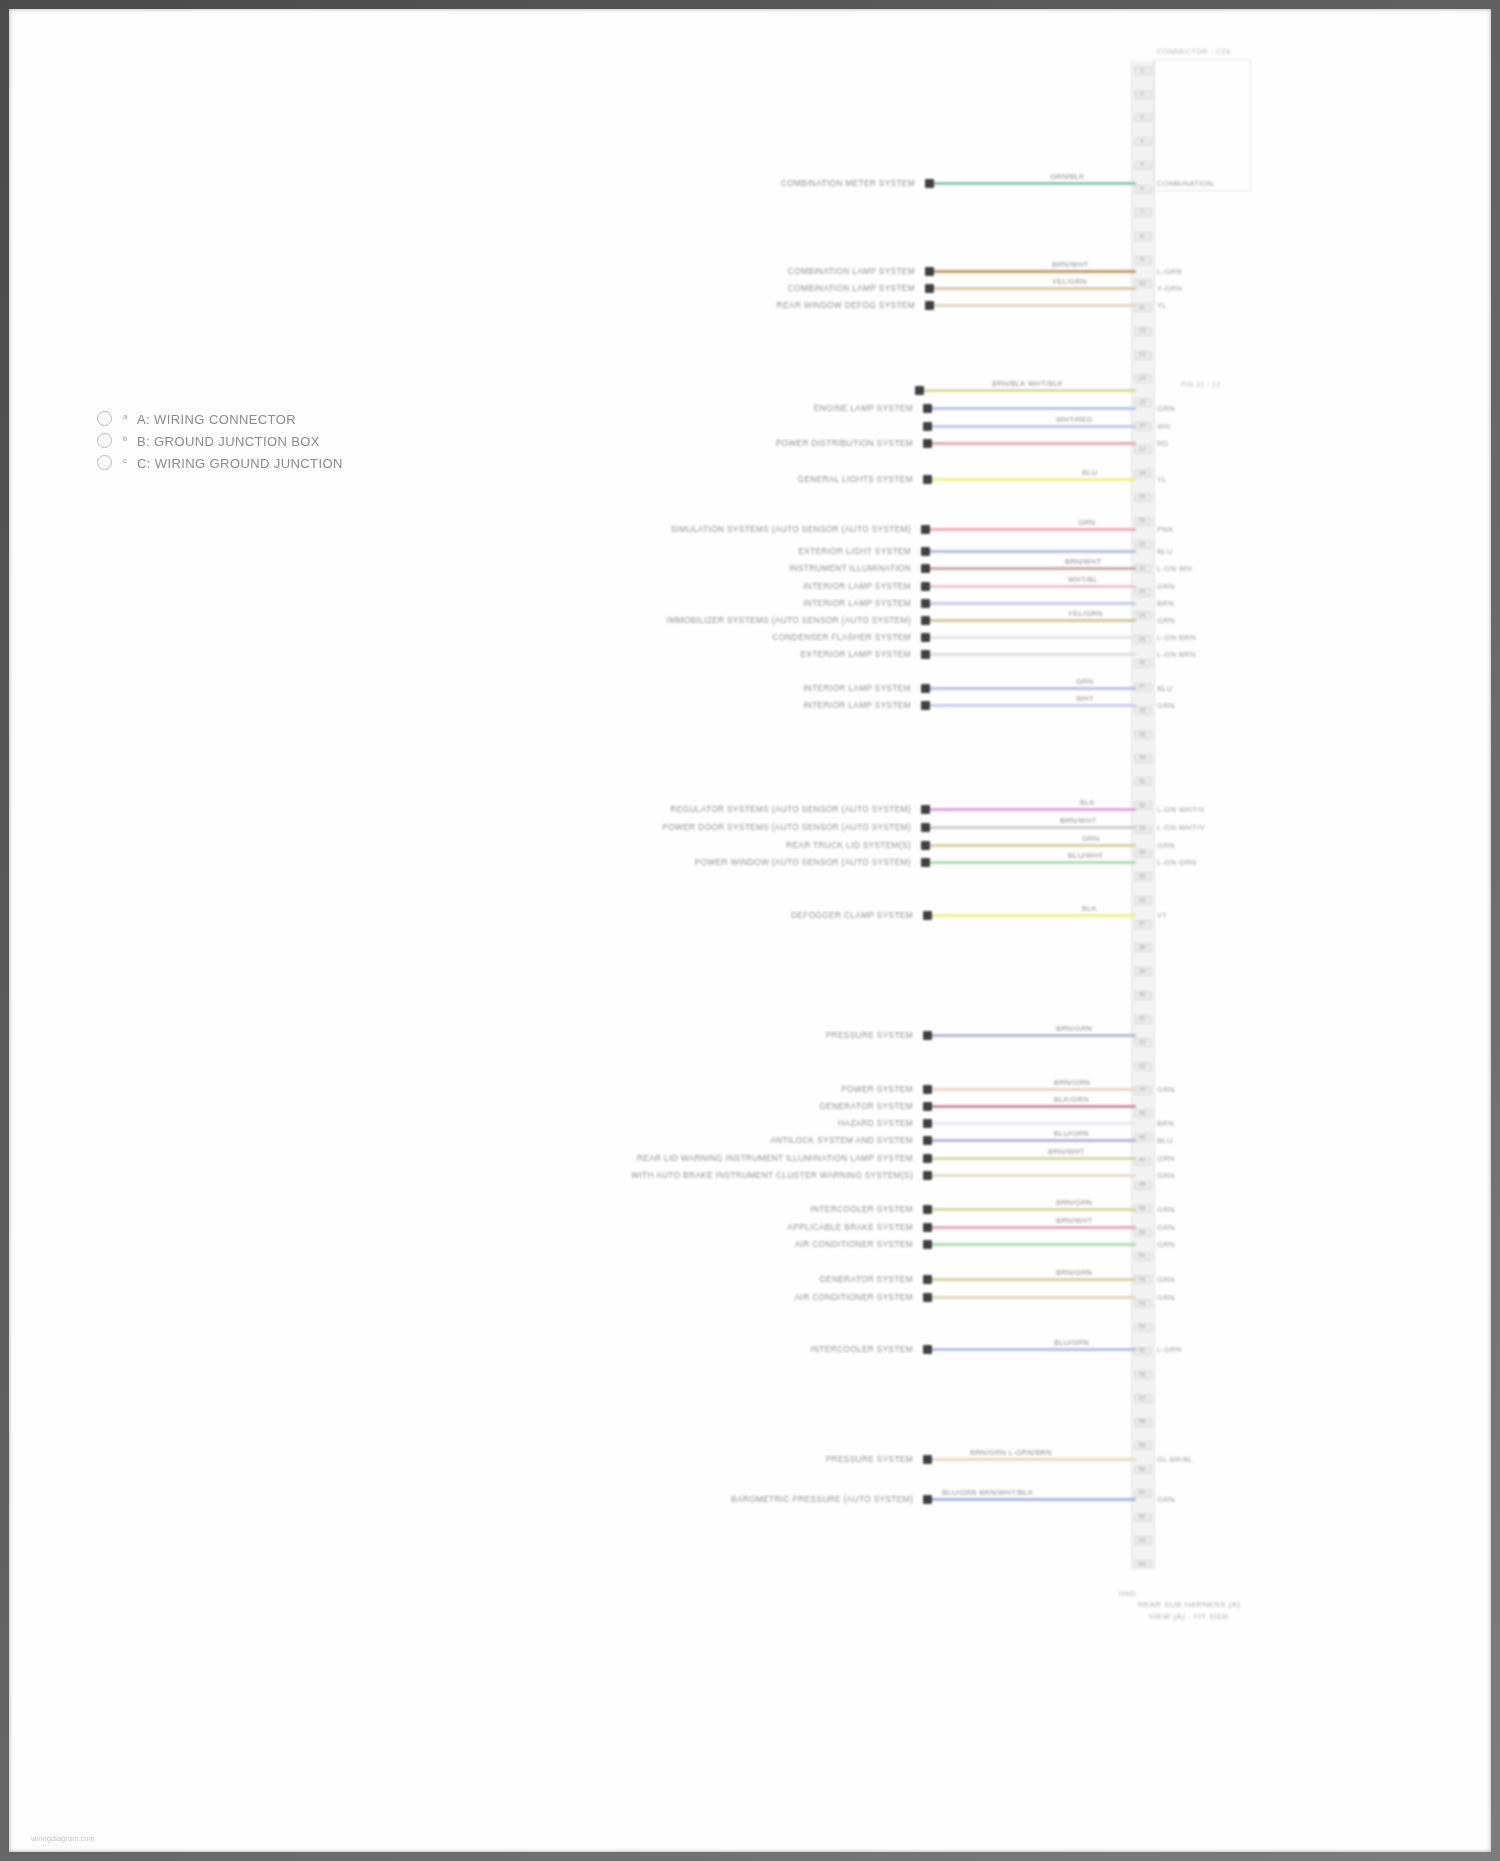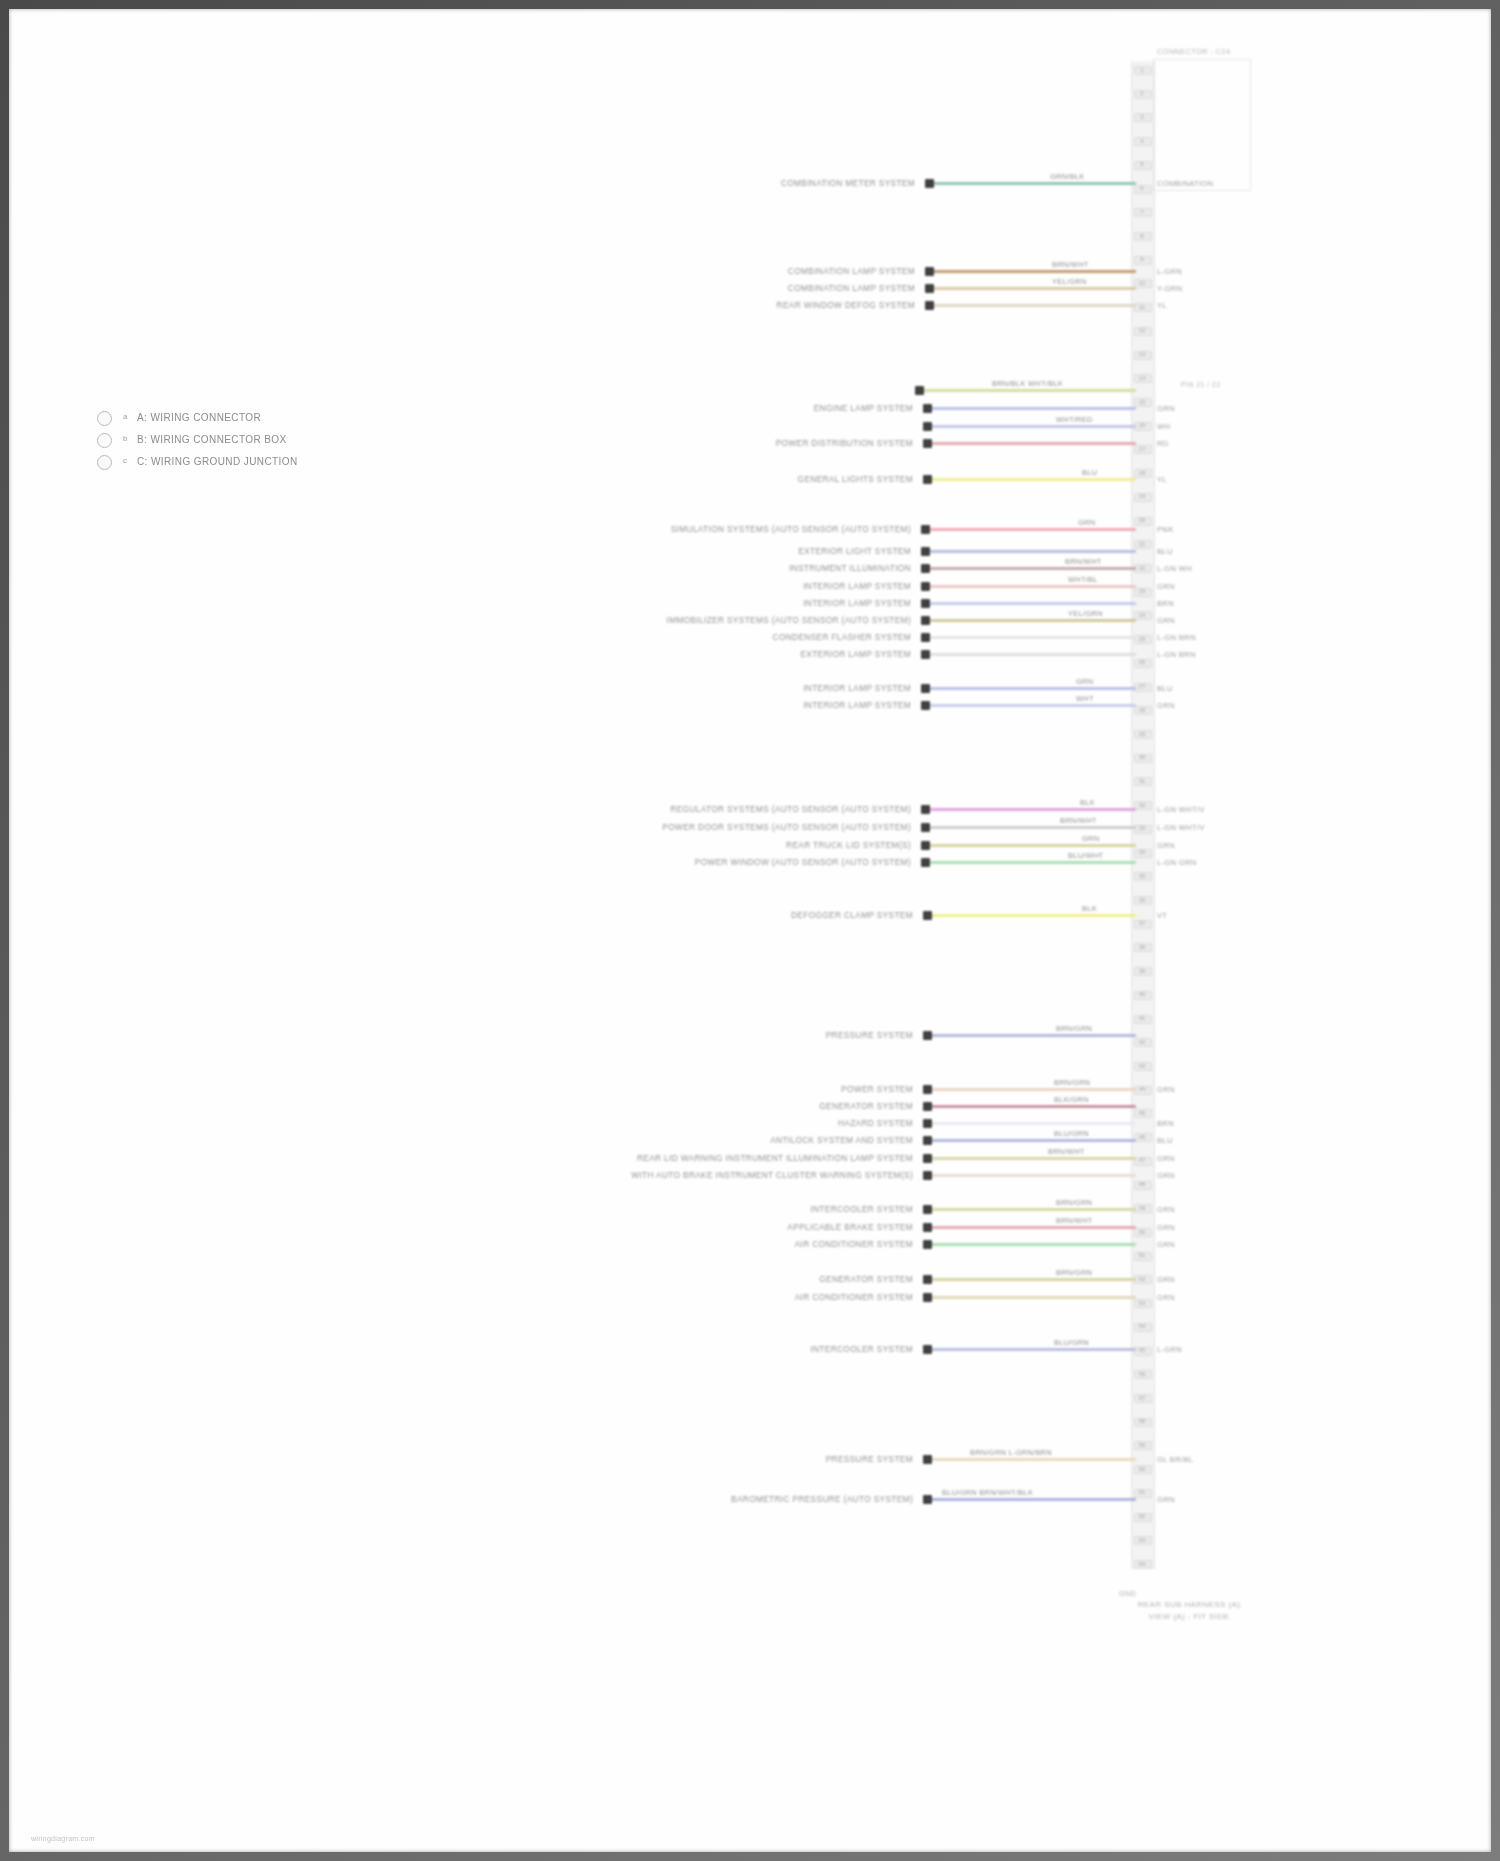--- a/index.html
+++ b/index.html
@@ -27,21 +27,21 @@
   .ticknum{position:absolute;font-size:6px;color:#a7a7a7;width:16px;text-align:center;}
   .spinebox{position:absolute;border:1px solid #e6e6e6;background:transparent;}
   .spinebox-title{position:absolute;font-size:7.4px;color:#b4b4b4;letter-spacing:.4px;}
 
   
   .legend{position:absolute;}
   .legend-row{position:relative;height:22px;}
   .legend-dot{position:absolute;left:0;top:4px;width:13px;height:13px;border-radius:50%;
     border:1.4px solid #b9b9b9;background:#fafafa;}
   .legend-key{position:absolute;left:26px;top:5px;font-size:8px;color:#9d9d9d;}
-  .legend-text{position:absolute;left:40px;top:5px;font-size:10px;color:#8c8c8c;
+  .legend-text{position:absolute;left:40px;top:5px;font-size:13px;color:#8c8c8c;
     letter-spacing:.4px;white-space:nowrap;text-align:center;}
 
   
   .note{position:absolute;font-size:7.2px;color:#adadad;letter-spacing:.3px;white-space:nowrap;}
   .caption{position:absolute;font-size:8px;color:#b0b0b0;letter-spacing:.4px;
     text-align:center;line-height:1.5;}
   .footer{position:absolute;font-size:7px;color:#c2c2c2;letter-spacing:.3px;}
   .badge{position:absolute;font-size:7px;color:#b6b6b6;letter-spacing:.4px;white-space:nowrap;}
 </style>
 </head>
@@ -370,21 +370,21 @@
 
     <div class="legend" id="legend" style="left:88px;top:398px;width:260px;">
         <div class="legend-row">
           <span class="legend-dot"></span>
           <span class="legend-key">a</span>
           <span class="legend-text">A: WIRING CONNECTOR</span>
         </div>
         <div class="legend-row">
           <span class="legend-dot"></span>
           <span class="legend-key">b</span>
-          <span class="legend-text">B: WIRING CONNECTOR BOX</span>
+          <span class="legend-text">B: GROUND JUNCTION BOX</span>
         </div>
         <div class="legend-row">
           <span class="legend-dot"></span>
           <span class="legend-key">c</span>
           <span class="legend-text">C: WIRING GROUND JUNCTION</span>
         </div>
       </div>
 
     <div class="footer" id="footer-left" style="left:22px;top:1826px;">wiringdiagram.com</div>
   </div>

